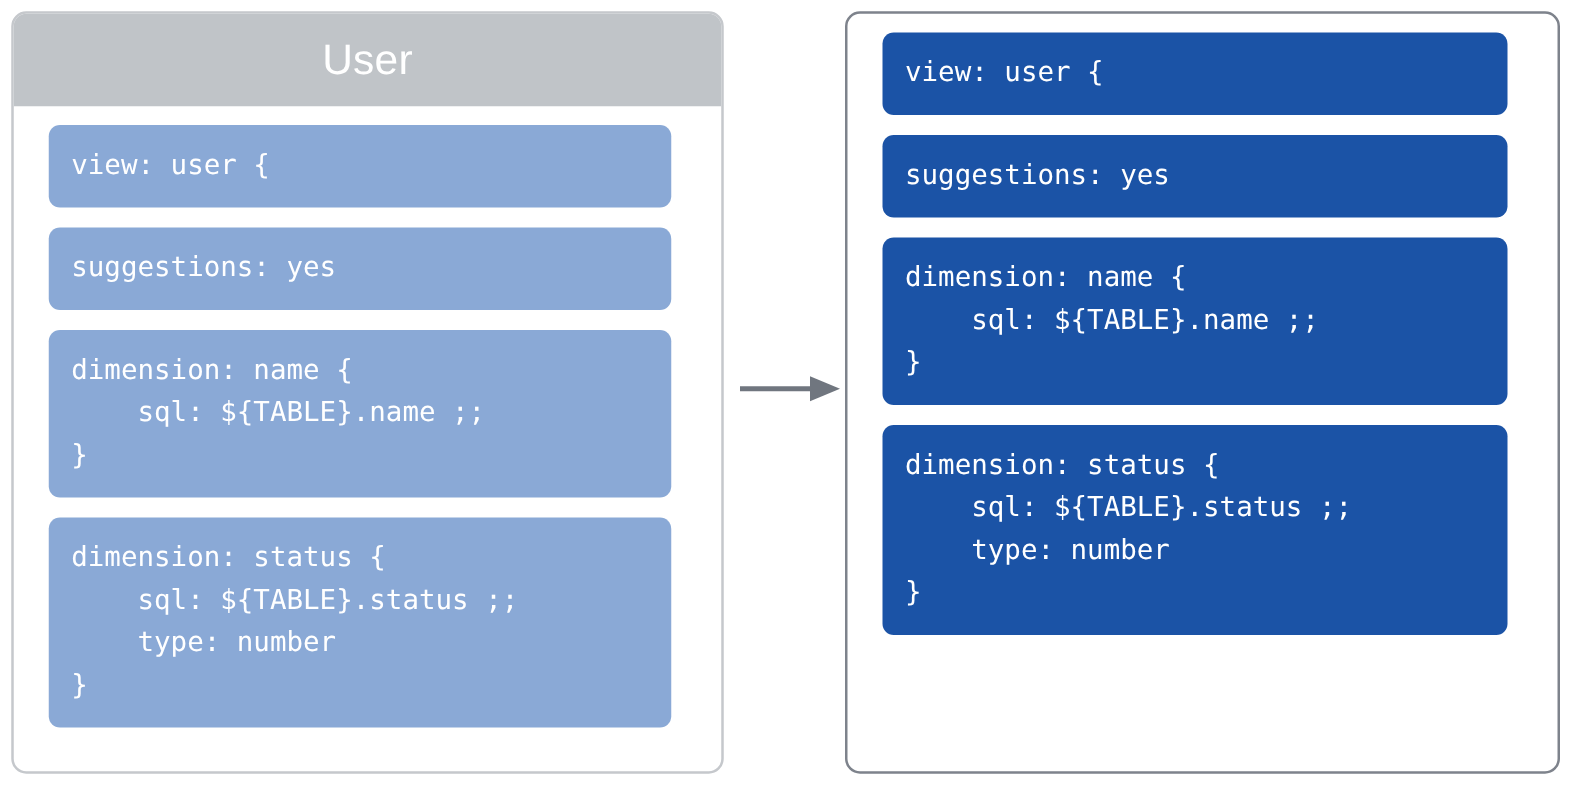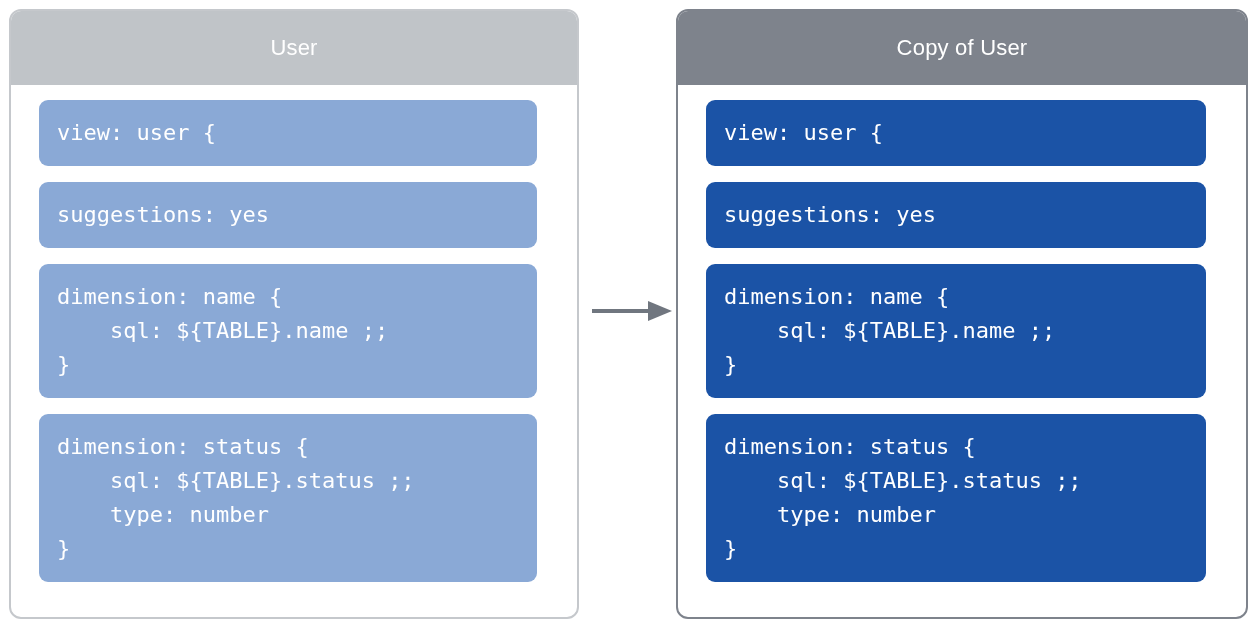--- a/index.html
+++ b/index.html
@@ -44,21 +44,21 @@
     border: 2px solid #7e838c;
   }
 
   .panel-header {
     height: 74px;
     flex: 0 0 74px;
     display: flex;
     align-items: center;
     justify-content: center;
     color: #ffffff;
-    font-size: 22px;
+    font-size: 34px;
     font-weight: 400;
     letter-spacing: 0.2px;
     user-select: none;
   }
   .panel-source .panel-header { background: #c0c4c8; }
   .panel-copy   .panel-header { background: #7e838c; }
 
   .panel-body {
     flex: 1 1 auto;
     padding: 15px 40px 15px 28px;
@@ -113,21 +113,20 @@
   </div>
 
   <div class="arrow">
     <svg width="82" height="30" viewBox="0 0 82 30" xmlns="http://www.w3.org/2000/svg">
       <line x1="0" y1="15" x2="60" y2="15" stroke="#70767f" stroke-width="4"></line>
       <polygon points="56,5 80,15 56,25" fill="#70767f"></polygon>
     </svg>
   </div>
 
   <div class="panel panel-copy">
-    <div class="panel-header">Copy of User</div>
     <div class="panel-body">
       <div class="code-block">view: user {</div>
       <div class="code-block">suggestions: yes</div>
       <div class="code-block">dimension: name {
     sql: ${TABLE}.name ;;
 }</div>
       <div class="code-block">dimension: status {
     sql: ${TABLE}.status ;;
     type: number
 }</div>

